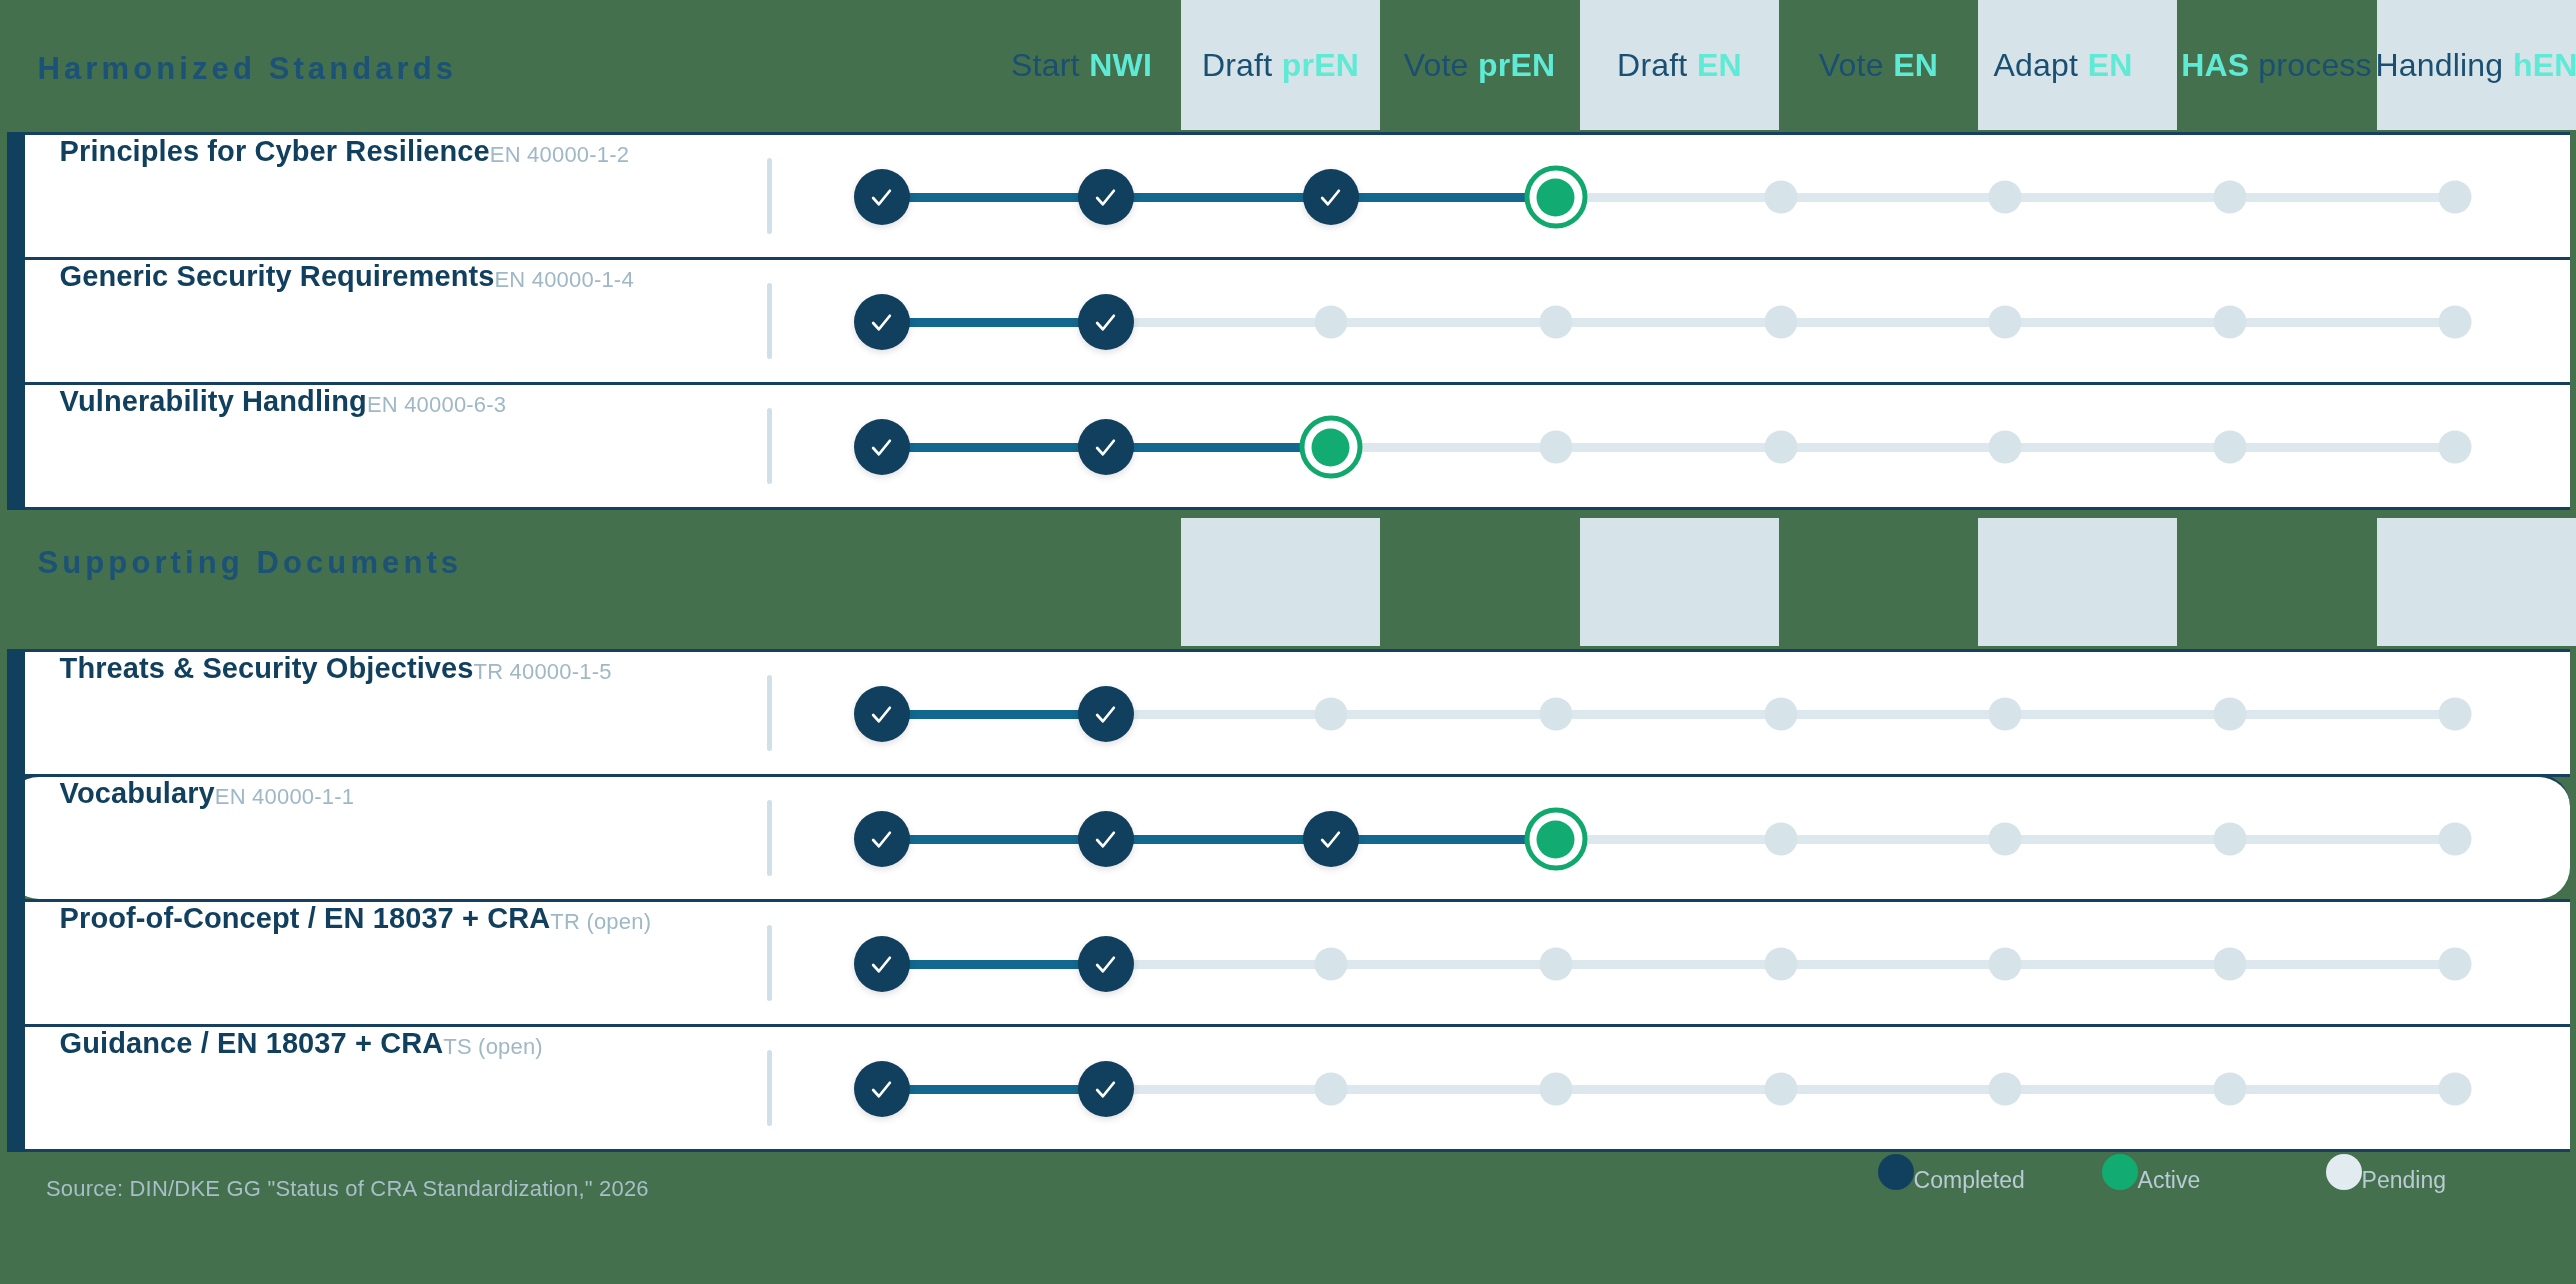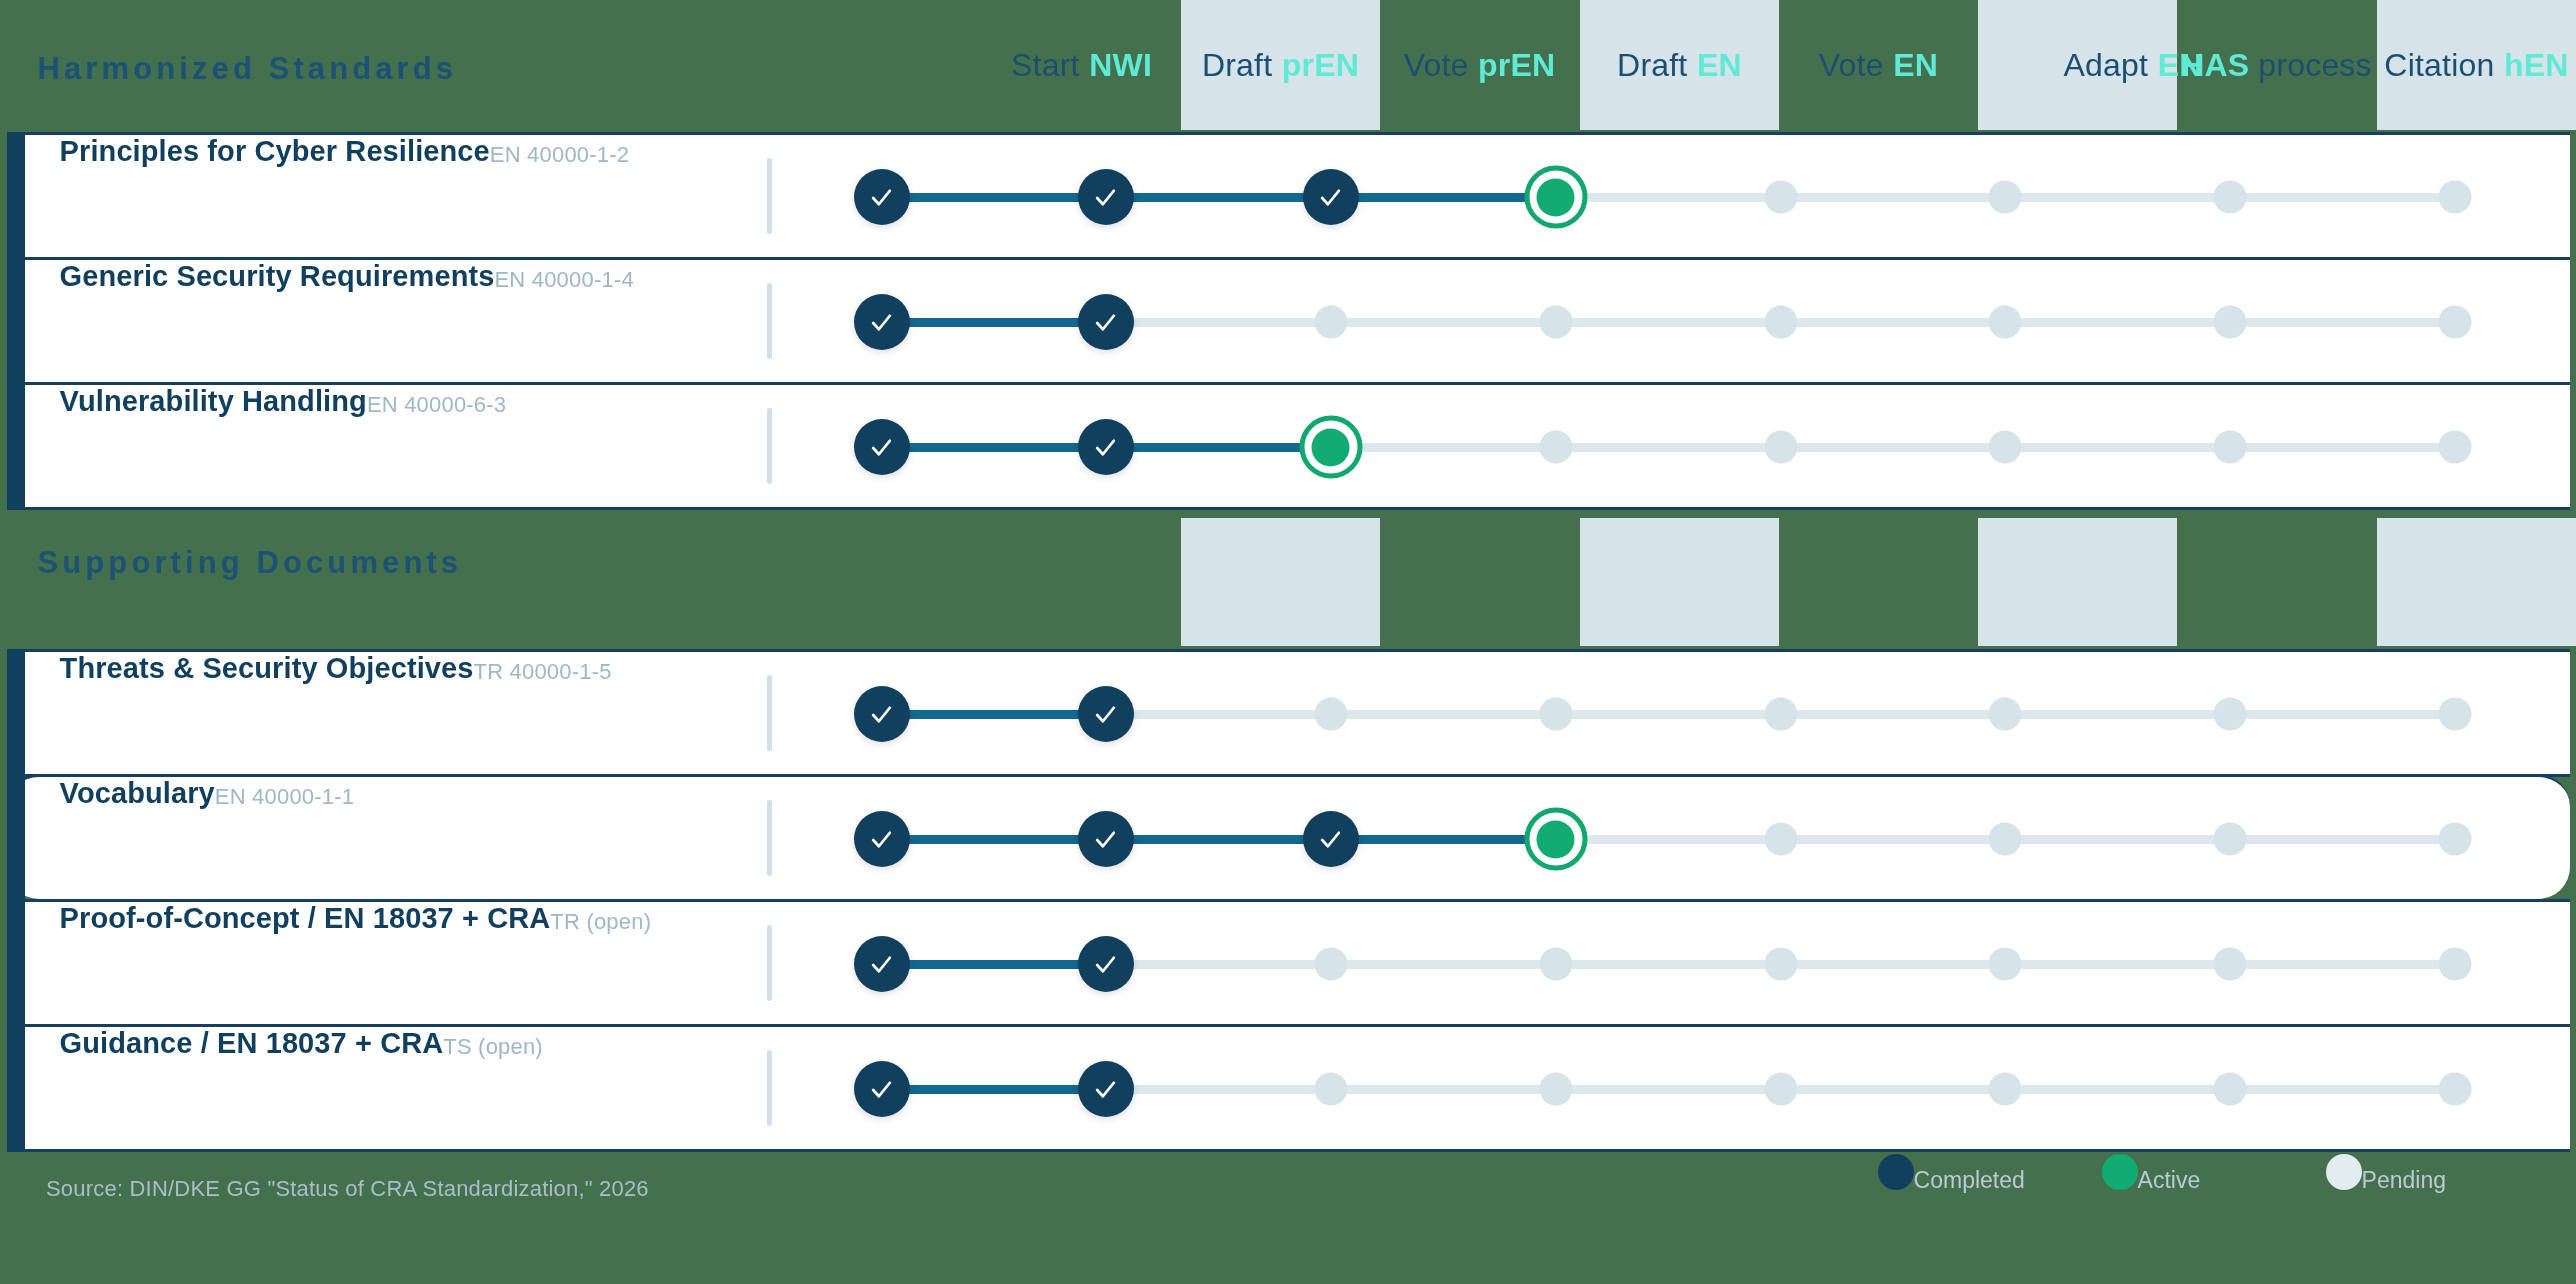--- a/index.html
+++ b/index.html
@@ -112,30 +112,30 @@
       <b>prEN</b>
     </div>
     <div class="col-label" style="left: 1580px; width: 199px;">
       <span>Draft</span>
       <b>EN</b>
     </div>
     <div class="col-label" style="left: 1779px; width: 199px;">
       <span>Vote</span>
       <b>EN</b>
     </div>
-    <div class="col-label" style="left: 1976px; width: 226px; padding-left: 44px;">
+    <div class="col-label" style="left: 1906px; width: 226px; padding-left: 44px;">
       <span>Adapt</span>
       <b>EN</b>
     </div>
     <div class="col-label" style="left: 2177px; width: 199px;">
       <b style="margin-left: 0px; margin-right: 0.28em;">HAS</b>
       <span>process</span>
     </div>
     <div class="col-label" style="left: 2377px; width: 199px;">
-      <span>Citation</span>
+      <span>Handling</span>
       <b>hEN</b>
     </div>
   </div>
 
 <div class="section-head" id="sec1">
   <div class="sh-text">Harmonized Standards</div>
 </div>
 
 <div class="section-head" id="sec2">
   <div class="sh-text">Supporting Documents</div>

